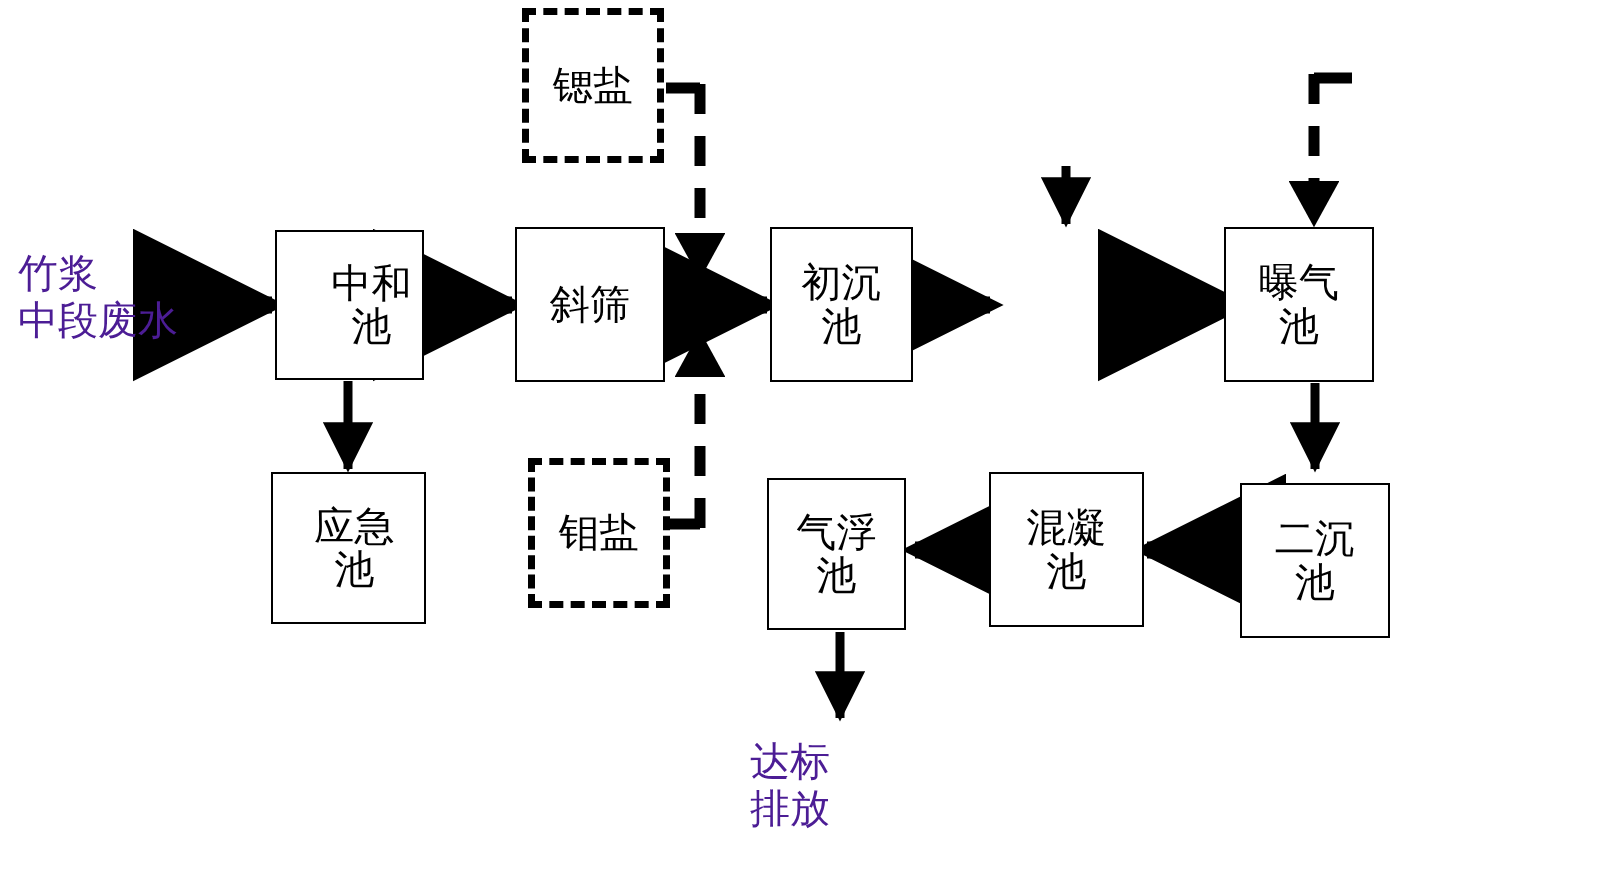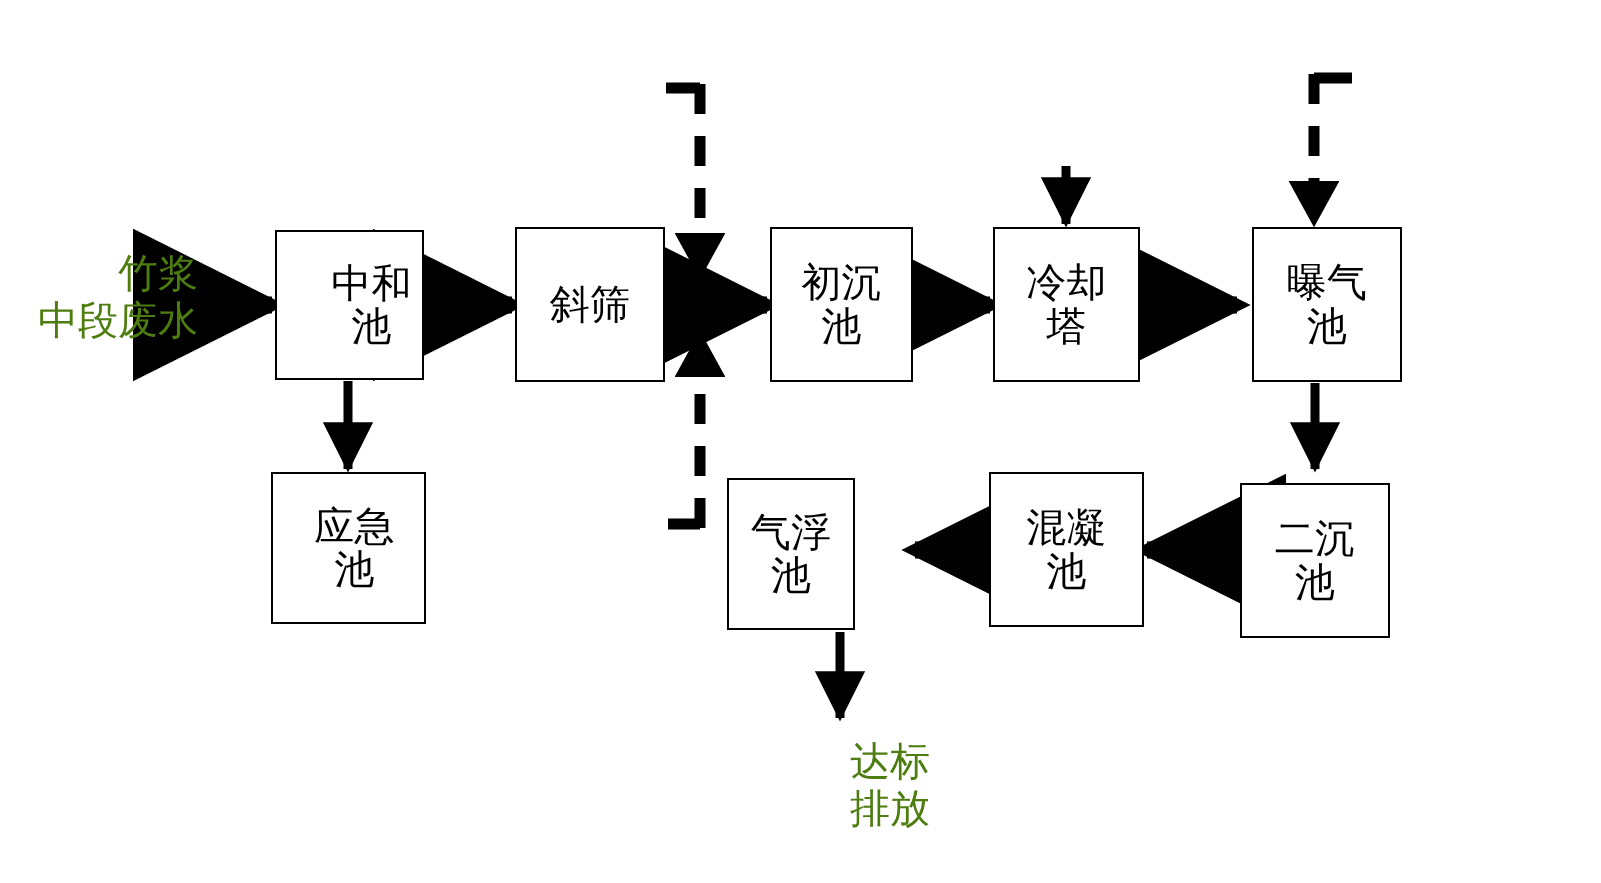--- a/index.html
+++ b/index.html
@@ -39,22 +39,22 @@
   }
   .node .lbl {
     display: block;
     white-space: pre-line;
     font-size: 40px;
   }
 
   
   .freetext {
     position: absolute;
-    color: #4d7c0f;
-    text-align: right;
+    color: #4c1d95;
+    text-align: left;
     white-space: pre-line;
     line-height: 1.18;
     font-size: 40px;
   }
 
   
   #wires {
     position: absolute;
     left: 0;
     top: 0;
@@ -135,42 +135,44 @@
 
   <div class="node solid" style="left:515px; top:227px; width:150px; height:155px;">
     <span class="lbl">斜筛</span>
   </div>
 
   <div class="node solid" style="left:770px; top:227px; width:143px; height:155px;">
     <span class="lbl">初沉
 池</span>
   </div>
 
-  <div class="node solid" style="left:993px; top:227px; width:147px; height:155px;">
-    <span class="lbl">冷却
-塔</span>
-  </div>
 
-  <div class="node solid" style="left:1252px; top:227px; width:150px; height:155px;">
+  <div class="node solid" style="left:1224px; top:227px; width:150px; height:155px;">
     <span class="lbl">曝气
 池</span>
   </div>
 
   <div class="node solid" style="left:1240px; top:472px; width:150px; height:155px;margin-top:11px;">
     <span class="lbl">二沉
 池</span>
   </div>
 
   <div class="node solid" style="left:989px; top:472px; width:155px; height:155px;text-align:center;">
     <span class="lbl">混凝
 池</span>
   </div>
 
-  <div class="node solid" style="left:727px; top:478px; width:128px; height:152px;">
+  <div class="node solid" style="left:767px; top:478px; width:139px; height:152px;">
     <span class="lbl">气浮
 池</span>
   </div>
 
+  <div class="node dashed" style="left:522px; top:8px; width:142px; height:155px;">
+    <span class="lbl">锶盐</span>
+  </div>
 
+  <div class="node dashed" style="left:528px; top:458px; width:142px; height:150px;">
+    <span class="lbl">钼盐</span>
+  </div>
 
 
 
 </div>
 
 </body></html>

